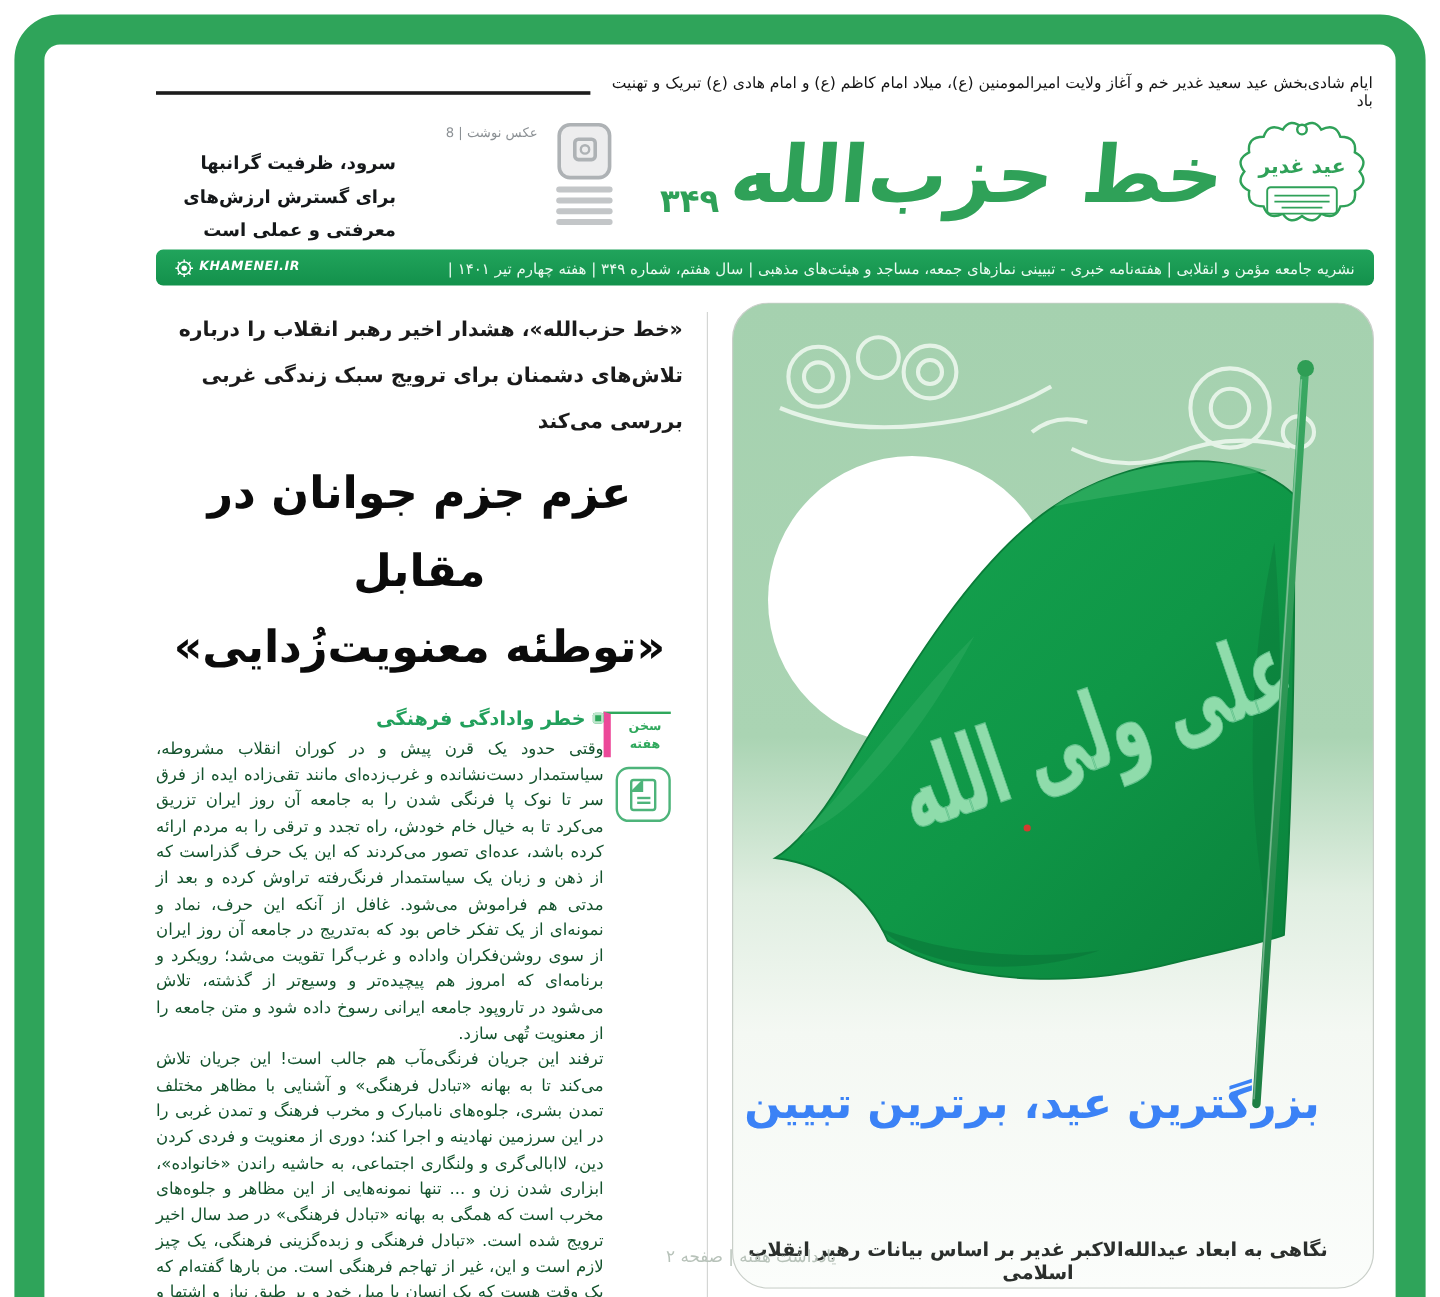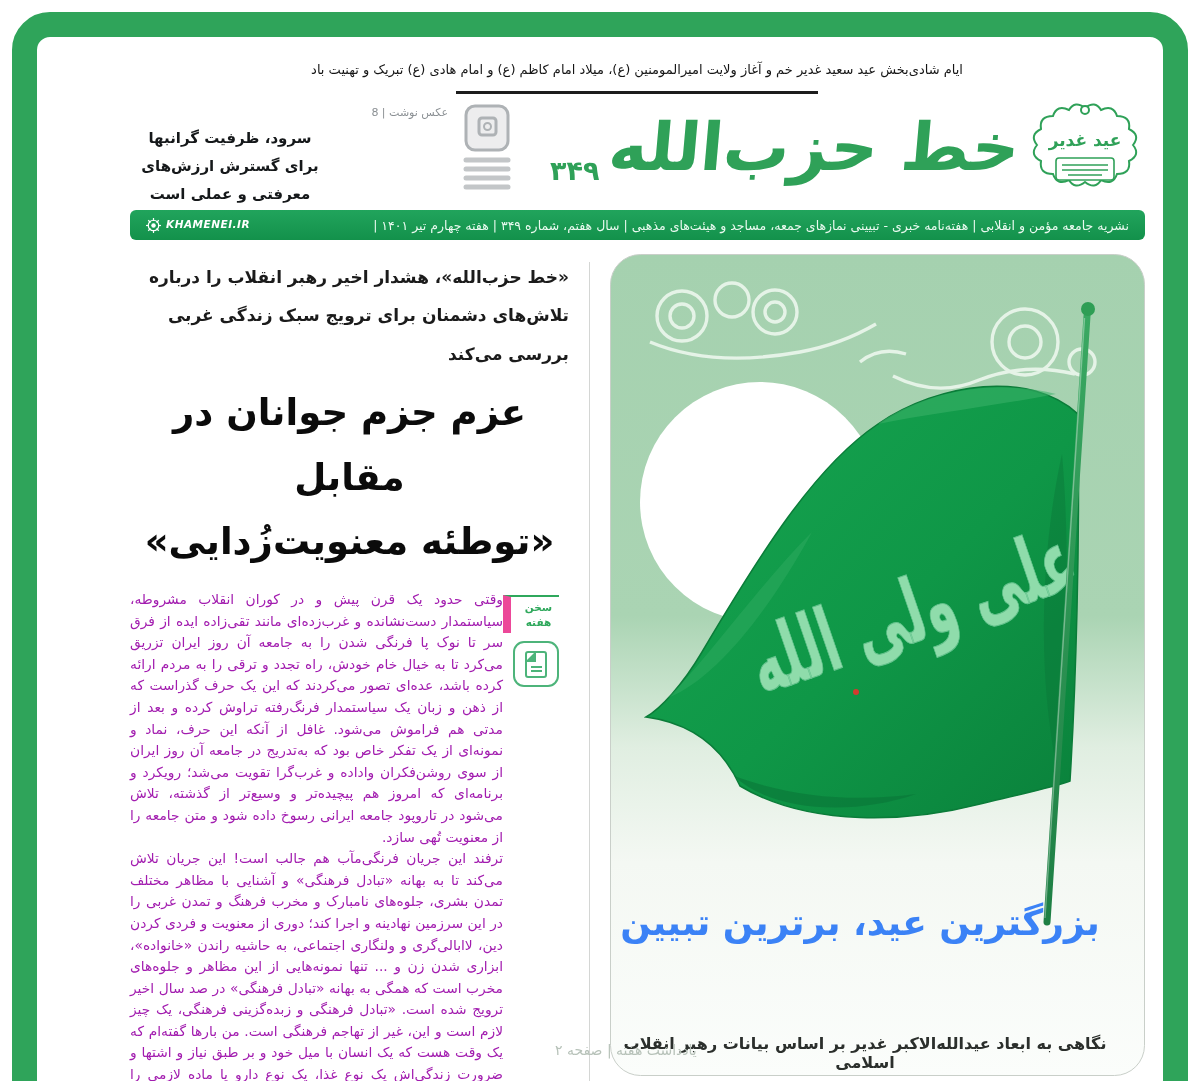--- a/index.html
+++ b/index.html
@@ -3,35 +3,35 @@
 <meta charset="utf-8">
 <style>
   * { margin:0; padding:0; box-sizing:border-box; }
   html,body { width:1200px; height:1081px; background:#ffffff; overflow:hidden;
               font-family:"DejaVu Sans", sans-serif; }
   .frame { position:absolute; left:12px; top:12px; right:12px; bottom:-70px;
            border:25px solid #2fa45a; border-radius:38px; }
   .content { position:absolute; left:36px; top:36px; right:36px; bottom:0; direction:rtl; }
 
   
-  .top-row { display:flex; align-items:center; margin:26px 20px 0 94px; gap:14px;flex-direction:column; }
+  .top-row { display:flex; align-items:center; margin:26px 20px 0 94px; gap:14px; }
   .greeting { flex:1; text-align:right; font-size:13px; font-weight:500; color:#151515; letter-spacing:0; }
   .top-rule { flex:none; width:362px; height:0; border-top:3px solid #1d1d1d; }
 
   .masthead { display:flex; align-items:flex-start; margin:6px 20px 0 94px; height:100px; }
   .emblem { flex:none; width:118px; height:104px; }
   .logo-title { flex:none; font-size:66px; font-weight:bold; color:#2fa158;
                 line-height:96px; letter-spacing:-3px; transform:skewX(-5deg);
                 white-space:nowrap; margin:0 6px; }
   .issue-number { flex:none; align-self:flex-end; font-size:27px; font-weight:bold;
                   color:#2fa158; margin:0 4px 14px 10px; }
   .photo-icon { flex:none; width:56px; height:88px; margin:4px 26px 0 10px; }
   .photo-note { flex:1; text-align:right; padding-top:6px; }
   .photo-note-label { font-size:11px; color:#8b9094; margin-bottom:6px; }
-  .photo-note-title { font-size:15px; font-weight:bold; color:#15181a; line-height:1.85; width:200px; margin-right:auto;text-align:center; }
+  .photo-note-title { font-size:15px; font-weight:bold; color:#15181a; line-height:1.85; width:200px; margin-right:auto; }
 
   .info-bar { display:flex; align-items:center; height:30px; margin:10px 19px 0 94px;
               background:linear-gradient(180deg,#21a45c,#13914b); border-radius:6px;
               color:#eafaf0; padding:0 16px; }
   .info-text { font-size:12.5px; font-weight:500; white-space:nowrap; }
   .brand { margin-right:auto; display:flex; gap:5px; direction:ltr; }
   .brand-name { font-size:10.5px; font-weight:bold; font-style:italic; letter-spacing:.5px; color:#ffffff; }
 
   
   .main { display:flex; margin:14px 19px 0 94px; align-items:stretch; }
@@ -52,36 +52,36 @@
 
   
   .article { flex:1; padding-top:4px; }
   .lede { font-size:17px; font-weight:600; color:#1b1b1b; line-height:2.25; text-align:right; }
   .headline { font-size:37px; font-weight:bold; color:#0b0b0b; text-align:center;
               line-height:1.75; letter-spacing:-1px; margin:8px 0 14px 0; }
   .body-flex { display:flex; }
   .rail { flex:none; width:66px; padding:6px 4px 0 0; }
   .rail-label { display:inline-block; font-size:10.5px; font-weight:bold; color:#2fa85c;
                 line-height:1.45; text-align:center; border-top:2px solid #2fa85c;
-                border-left:8px solid #ec4899; padding:3px 0 3px 7px; margin-right:6px; }
+                border-left:6px solid #ec4899; padding:3px 0 3px 7px; margin-right:6px; }
   .rail-icon { width:46px; height:46px; border:2.5px solid #4db47a; border-radius:11px;
                margin:8px 6px 0 0; display:flex; align-items:center; justify-content:center; }
   .page-glyph { position:relative; width:22px; height:27px; border:2px solid #4db47a;
                 border-radius:3px; background:#fff; }
   .page-glyph:before { content:""; position:absolute; left:-2px; top:-2px;
                 border-style:solid; border-width:0 0 11px 11px;
                 border-color:transparent transparent #4db47a transparent; }
   .page-glyph:after { content:""; position:absolute; left:4px; bottom:4px; width:11px; height:2px;
                 background:#4db47a; box-shadow:0 -4px 0 #4db47a; }
   .text-col { flex:1; }
   .subhead-row { display:flex; align-items:center; gap:6px; margin:2px 0 6px 0; }
   .subhead-bullet { width:9px; height:9px; background:#2fa85c; border-radius:2px;
                     box-shadow:inset 0 0 0 2px #bfe6cd; }
   .subhead { font-size:16px; font-weight:bold; color:#22a05c; }
-  .body-text p { font-size:13.8px; line-height:21.6px; color:#a21caf;
+  .body-text p { font-size:13.8px; line-height:21.6px; color:#14532d;
                  text-align:justify; direction:rtl; }
 
   svg text { font-family:"DejaVu Sans", sans-serif; }
 </style>
 </head>
 <body>
 
 <div class="frame"></div>
 <div class="content">
 
@@ -227,20 +227,24 @@
 
       <div class="body-flex">
         <div class="rail">
           <span class="rail-label">سخن هفته</span>
           <div class="rail-icon">
             <div class="page-glyph"></div>
           </div>
         </div>
 
         <div class="text-col">
+          <div class="subhead-row">
+            <span class="subhead-bullet"></span>
+            <span class="subhead">خطر وادادگی فرهنگی</span>
+          </div>
           <div class="body-text">
             <p>وقتی حدود یک قرن پیش و در کوران انقلاب مشروطه، سیاستمدار دست‌نشانده و غرب‌زده‌ای مانند تقی‌زاده ایده از فرق سر تا نوک پا فرنگی شدن را به جامعه آن روز ایران تزریق می‌کرد تا به خیال خام خودش، راه تجدد و ترقی را به مردم ارائه کرده باشد، عده‌ای تصور می‌کردند که این یک حرف گذراست که از ذهن و زبان یک سیاستمدار فرنگ‌رفته تراوش کرده و بعد از مدتی هم فراموش می‌شود. غافل از آنکه این حرف، نماد و نمونه‌ای از یک تفکر خاص بود که به‌تدریج در جامعه آن روز ایران از سوی روشن‌فکران واداده و غرب‌گرا تقویت می‌شد؛ رویکرد و برنامه‌ای که امروز هم پیچیده‌تر و وسیع‌تر از گذشته، تلاش می‌شود در تاروپود جامعه ایرانی رسوخ داده شود و متن جامعه را از معنویت تُهی سازد.</p>
             <p>ترفند این جریان فرنگی‌مآب هم جالب است! این جریان تلاش می‌کند تا به بهانه «تبادل فرهنگی» و آشنایی با مظاهر مختلف تمدن بشری، جلوه‌های نامبارک و مخرب فرهنگ و تمدن غربی را در این سرزمین نهادینه و اجرا کند؛ دوری از معنویت و فردی کردن دین، لاابالی‌گری و ولنگاری اجتماعی، به حاشیه راندن «خانواده»، ابزاری شدن زن و ... تنها نمونه‌هایی از این مظاهر و جلوه‌های مخرب است که همگی به بهانه «تبادل فرهنگی» در صد سال اخیر ترویج شده است. «تبادل فرهنگی و زبده‌گزینی فرهنگی، یک چیز لازم است و این، غیر از تهاجم فرهنگی است. من بارها گفته‌ام که یک وقت هست که یک انسان با میل خود و بر طبق نیاز و اشتها و ضرورت زندگی‌اش یک نوع غذا، یک نوع دارو یا ماده لازمی را انتخاب می‌کند و آن را داخل جسم خودش می‌کند؛ این، گزینش است که چیز خیلی خوبی است؛ اما یک وقت هست که یک نفر را می‌خوابانند و ماده‌ای را که نه برای او لازم است و نه او به آن میل و اشتهایی دارد و نه برایش مفید است، به‌زور</p>
 
           </div>
         </div>
       </div>
     </div>
 
   </div>

